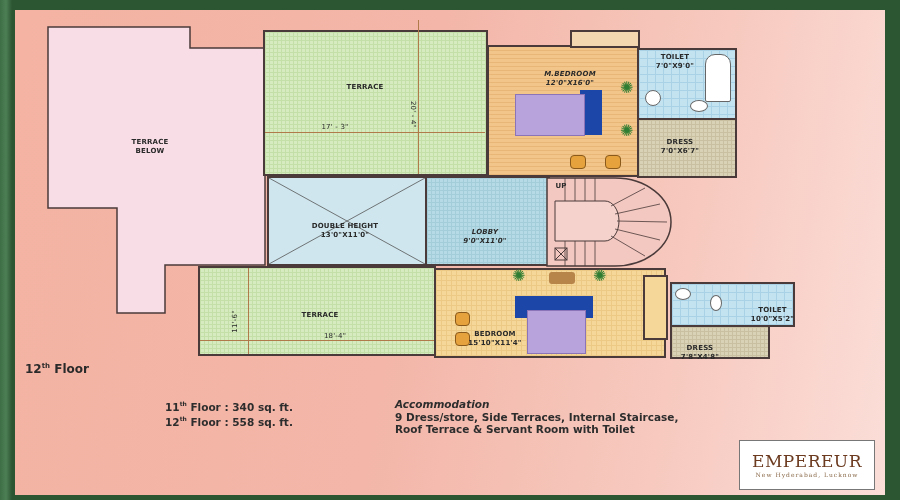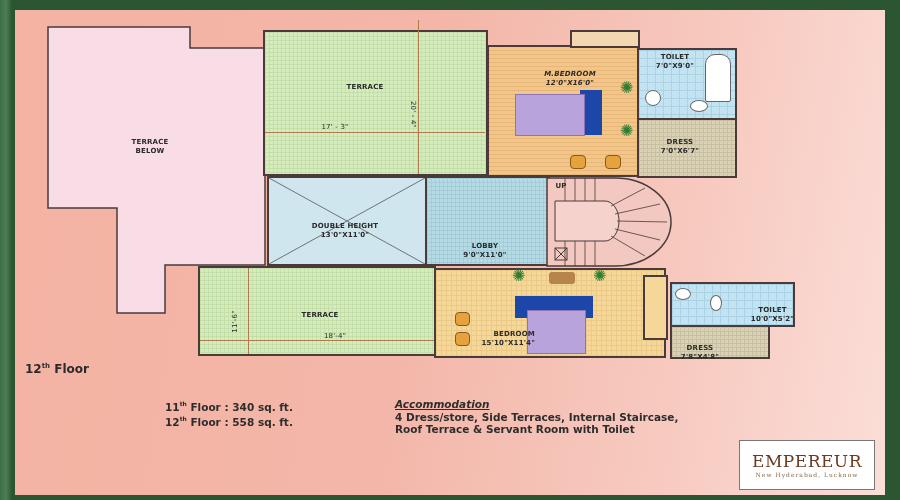--- a/index.html
+++ b/index.html
@@ -14,21 +14,21 @@
   .grid-blue{background-color:#b7dbe6;background-image:linear-gradient(#a3cdd9 1px,transparent 1px),linear-gradient(90deg,#a3cdd9 1px,transparent 1px);background-size:4px 4px;}
   .grid-lblue{background-color:#cfe6ee;}
   .wood{background-color:#f2c58a;background-image:repeating-linear-gradient(0deg,#e8b677 0 1px,transparent 1px 4px);}
   .wood2{background-color:#f5d79a;background-image:linear-gradient(#ecc985 1px,transparent 1px),linear-gradient(90deg,#ecc985 1px,transparent 1px);background-size:5px 5px;}
   .dress{background-color:#d9d2b6;background-image:linear-gradient(#c9c0a2 1px,transparent 1px),linear-gradient(90deg,#c9c0a2 1px,transparent 1px);background-size:4px 4px;}
   .tile{background-color:#c4e3f1;background-image:linear-gradient(#a9d2e6 1px,transparent 1px),linear-gradient(90deg,#a9d2e6 1px,transparent 1px);background-size:8px 8px;}
   .bed{background:#b9a3dc;border:1px solid #8c74b8;}
   .rug{background:#1c47a8;}
   .plant{color:#2e7d32;font-size:16px;line-height:16px;position:absolute;}
   .info{position:absolute;font-family:"DejaVu Sans",sans-serif;font-weight:bold;font-size:10.5px;color:#2d2d2d;line-height:12.5px;}
-  .info i{font-style:italic;text-decoration:underline;}
+  .info i{font-style:italic;}
   .logo{position:absolute;left:739px;top:440px;width:136px;height:50px;background:#fff;border:1px solid #777;box-sizing:border-box;text-align:center;}
 </style>
 </head>
 <body>
 
 <div class="frame"></div>
 <div class="sheet">
 
   <svg class="abs" style="left:0;top:0" width="870" height="485">
     <polygon points="33,17 175,17 175,38 250,38 250,255 150,255 150,303 102,303 102,198 33,198" fill="#f8dde6" stroke="#4a3a3a" stroke-width="1.5"></polygon>
@@ -78,21 +78,21 @@
   <svg class="abs" style="left:254px;top:168px" width="156" height="86">
     <line x1="0" y1="0" x2="156" y2="86" stroke="#555" stroke-width="0.8"></line>
     <line x1="156" y1="0" x2="0" y2="86" stroke="#555" stroke-width="0.8"></line>
   </svg>
   <div class="lbl" style="left:285px;top:212px;width:90px;">
     <div>DOUBLE HEIGHT</div>
     <div>13'0"X11'0"</div>
   </div>
 
   <div class="abs wall grid-blue" style="left:410px;top:166px;width:125px;height:90px;"></div>
-  <div class="lbl" style="left:440px;top:232px;width:60px;">
+  <div class="lbl" style="left:440px;top:218px;width:60px;font-style:italic;">
     <div>LOBBY</div>
     <div>9'0"X11'0"</div>
   </div>
 
   <svg class="abs" style="left:530px;top:166px" width="130" height="95">
     <path d="M2,2 L70,2 A56,44 0 0 1 70,90 L2,90 Z" fill="#f3c8c0" stroke="#4a3a3a" stroke-width="1.5"></path>
     <path d="M10,25 L60,25 A14,20 0 0 1 60,65 L10,65 Z" fill="#f5d2cb" stroke="#4a3a3a" stroke-width="1"></path>
     <g stroke="#4a3a3a" stroke-width="0.8">
       <line x1="20" y1="2" x2="20" y2="25"></line>
         <line x1="30" y1="2" x2="30" y2="25"></line>
@@ -123,21 +123,21 @@
 
   <div class="abs wall wood2" style="left:419px;top:258px;width:232px;height:90px;"></div>
   <div class="abs wall" style="left:628px;top:265px;width:25px;height:65px;background:#f5d79a;"></div>
   <div class="plant" style="left:497px;top:258px;">✺</div>
   <div class="plant" style="left:578px;top:258px;">✺</div>
   <div class="abs" style="left:534px;top:262px;width:26px;height:12px;background:#b7844a;border-radius:3px;"></div>
   <div class="abs rug" style="left:500px;top:286px;width:78px;height:22px;"></div>
   <div class="abs bed" style="left:512px;top:300px;width:57px;height:42px;"></div>
   <div class="abs" style="left:440px;top:302px;width:13px;height:12px;border-radius:4px;background:#e6a23c;border:1px solid #8a5a1c;"></div>
   <div class="abs" style="left:440px;top:322px;width:13px;height:12px;border-radius:4px;background:#e6a23c;border:1px solid #8a5a1c;"></div>
-  <div class="lbl" style="left:440px;top:320px;width:80px;text-align:right;">
+  <div class="lbl" style="left:440px;top:320px;width:80px;">
     <div>BEDROOM</div>
     <div>15'10"X11'4"</div>
   </div>
 
   <div class="abs wall tile" style="left:655px;top:272px;width:125px;height:45px;"></div>
   <div class="abs" style="left:660px;top:278px;width:14px;height:10px;border:1px solid #666;border-radius:50%;background:#fff;"></div>
   <div class="abs" style="left:695px;top:285px;width:10px;height:14px;border:1px solid #666;border-radius:50%;background:#fff;"></div>
   <div class="lbl" style="left:735px;top:296px;width:45px;">
     <div>TOILET</div>
     <div>10'0"X5'2"</div>
@@ -153,21 +153,21 @@
     <span>12</span><sup style="font-size:7px;">th</sup> <span>Floor</span>
   </div>
 
   <div class="info" style="left:150px;top:388px;">
     <div><span>11</span><sup style="font-size:6px;">th</sup><span> Floor : 340 sq. ft.</span></div>
     <div><span>12</span><sup style="font-size:6px;">th</sup><span> Floor : 558 sq. ft.</span></div>
   </div>
 
   <div class="info" style="left:380px;top:388px;">
     <div><i>Accommodation</i></div>
-    <div>4 Dress/store, Side Terraces, Internal Staircase,</div>
+    <div>9 Dress/store, Side Terraces, Internal Staircase,</div>
     <div>Roof Terrace &amp; Servant Room with Toilet</div>
   </div>
 </div>
 
 <div class="logo">
   <div style="margin-top:10px;font-family:'DejaVu Serif',serif;font-size:17px;color:#6b3a1f;letter-spacing:0.5px;">EMPEREUR</div>
   <div style="font-family:'DejaVu Serif',serif;font-size:6px;color:#8a6a4a;letter-spacing:1px;">New Hyderabad, Lucknow</div>
 </div>
 
 </body></html>

